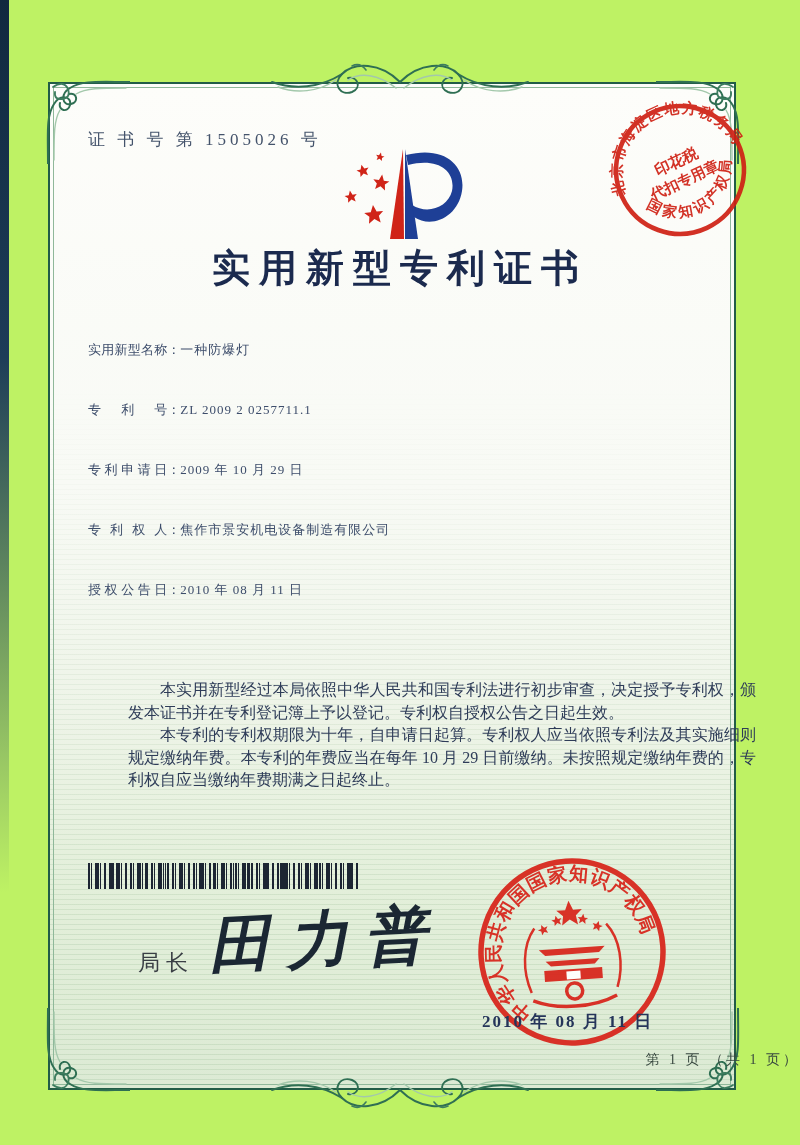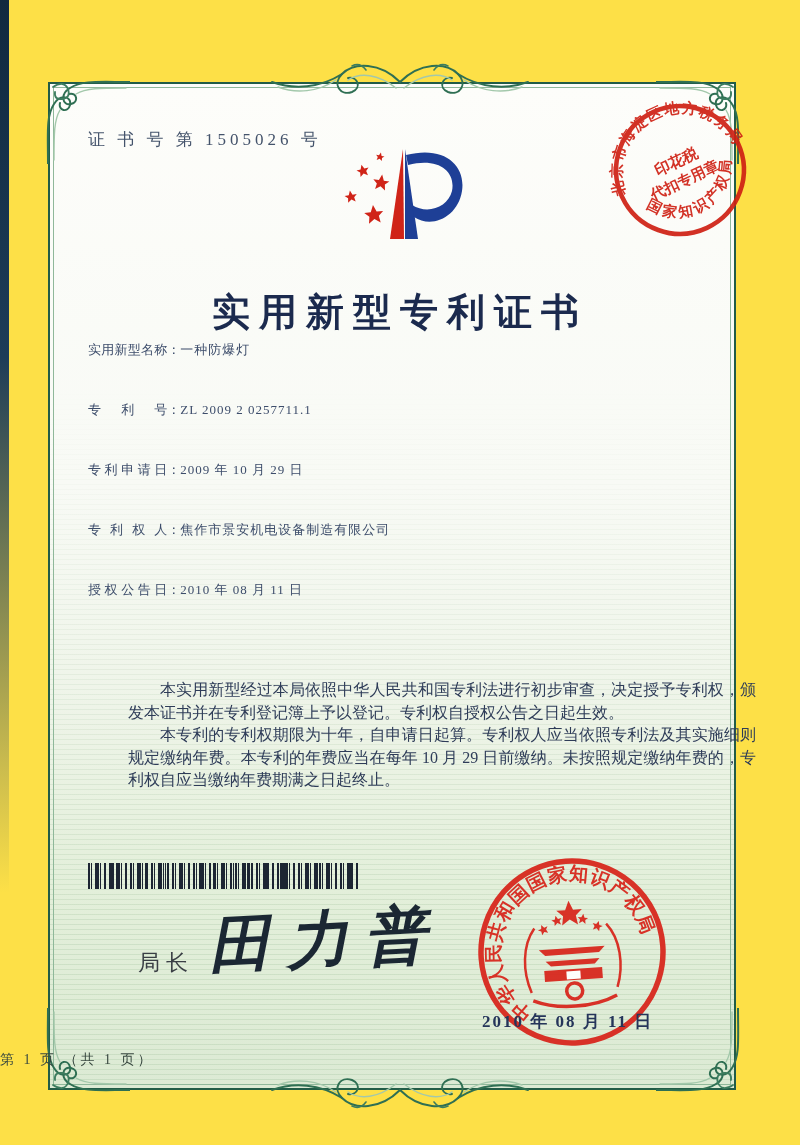--- a/index.html
+++ b/index.html
@@ -1,54 +1,54 @@
 <!DOCTYPE html>
 <html><head>
 <meta charset="utf-8">
 <style>
   html,body{margin:0;padding:0;}
   body{width:800px;height:1145px;overflow:hidden;background:#f7f8f4;
        font-family:"Liberation Serif","DejaVu Serif",serif;}
-  .photo{position:relative;width:800px;height:1145px;background:#fde047;}
+  .photo{position:relative;width:800px;height:1145px;background:#bef264;}
   
   .photo-edge{position:absolute;left:0;top:0;width:9px;height:78%;
     background:linear-gradient(180deg,#11293f 0%,#1d3c58 40%,rgba(40,70,100,.25) 85%,transparent 100%);}
   
   .frame{position:absolute;left:48px;top:82px;width:688px;height:1008px;
     border:2px solid #225c47;box-sizing:border-box;}
   .frame::before{content:"";position:absolute;inset:3px;border:1px solid #8fb89a;}
   
   .guilloche{position:absolute;left:50px;top:84px;width:684px;height:1004px;
     background:linear-gradient(180deg,#fdfdfa 0%,#f8faf5 40%,#eef4e8 62%,#e3efda 80%,#dcead4 100%);}
   .guilloche::after{content:"";position:absolute;inset:0;
     background:repeating-linear-gradient(180deg,rgba(110,160,110,.16) 0 1px,transparent 1px 5px);
     -webkit-mask-image:linear-gradient(180deg,transparent 0 30%,rgba(0,0,0,.5) 55%,#000 85%);
     mask-image:linear-gradient(180deg,transparent 0 30%,rgba(0,0,0,.5) 55%,#000 85%);}
   .ornament{position:absolute;color:#2f6f53;}
   
   .cert-no{position:absolute;left:88px;top:128px;font-size:17px;letter-spacing:4px;color:#44536b;}
   .title{position:absolute;left:0;top:243px;width:800px;text-align:center;
-    font-size:38px;font-weight:bold;color:#1b2a4e;letter-spacing:9px;margin-top:44px;}
+    font-size:38px;font-weight:bold;color:#1b2a4e;letter-spacing:9px;}
   .fields{position:absolute;left:88px;top:341px;width:640px;color:#3d4d6b;}
   .field{height:60px;font-size:13px;white-space:nowrap;}
   .field .lbl{display:inline-block;width:6.1em;text-align:justify;text-align-last:justify;}
   .field .val{letter-spacing:1px;}
   .paras{position:absolute;left:88px;top:679px;width:628px;font-size:16px;
     line-height:22.5px;color:#2e3c58;text-align:justify;margin-left:40px;}
   .paras p{margin:0;text-indent:2em;}
   .barcode{position:absolute;left:88px;top:863px;width:272px;height:26px;
     background:
       repeating-linear-gradient(90deg,#1d2533 0 2px,transparent 2px 3px,#1d2533 3px 4px,transparent 4px 7px,#1d2533 7px 11px,transparent 11px 12px,#1d2533 12px 13px,transparent 13px 16px,#1d2533 16px 18px,transparent 18px 21px),
       repeating-linear-gradient(90deg,transparent 0 9px,#1d2533 9px 10px,transparent 10px 23px,#1d2533 23px 26px,transparent 26px 34px);}
   .sig-title{position:absolute;left:138px;top:948px;font-size:22px;letter-spacing:6px;color:#3a3f45;}
   .sig-name{position:absolute;left:208px;top:898px;font-size:62px;font-weight:bold;
     color:#1b2733;letter-spacing:16px;transform:rotate(-3deg);font-style:italic;}
   .seal-date{position:absolute;left:482px;top:1010px;font-size:17px;font-weight:bold;
     letter-spacing:2px;color:#25355a;z-index:5;}
-  .footer{position:absolute;left:0;top:1051px;width:800px;text-align:left;
+  .footer{position:absolute;left:0;top:1051px;width:800px;text-align:right;
     font-size:14px;letter-spacing:3px;color:#37473f;}
   .stamp-tr{position:absolute;left:604px;top:94px;width:152px;height:152px;opacity:.92;}
   .seal-br{position:absolute;left:470px;top:850px;width:204px;height:204px;opacity:.95;}
   .logo{position:absolute;left:328px;top:145px;width:136px;height:98px;}
   svg{display:block;}
 </style>
 </head>
 <body>
 
 <div class="photo">

